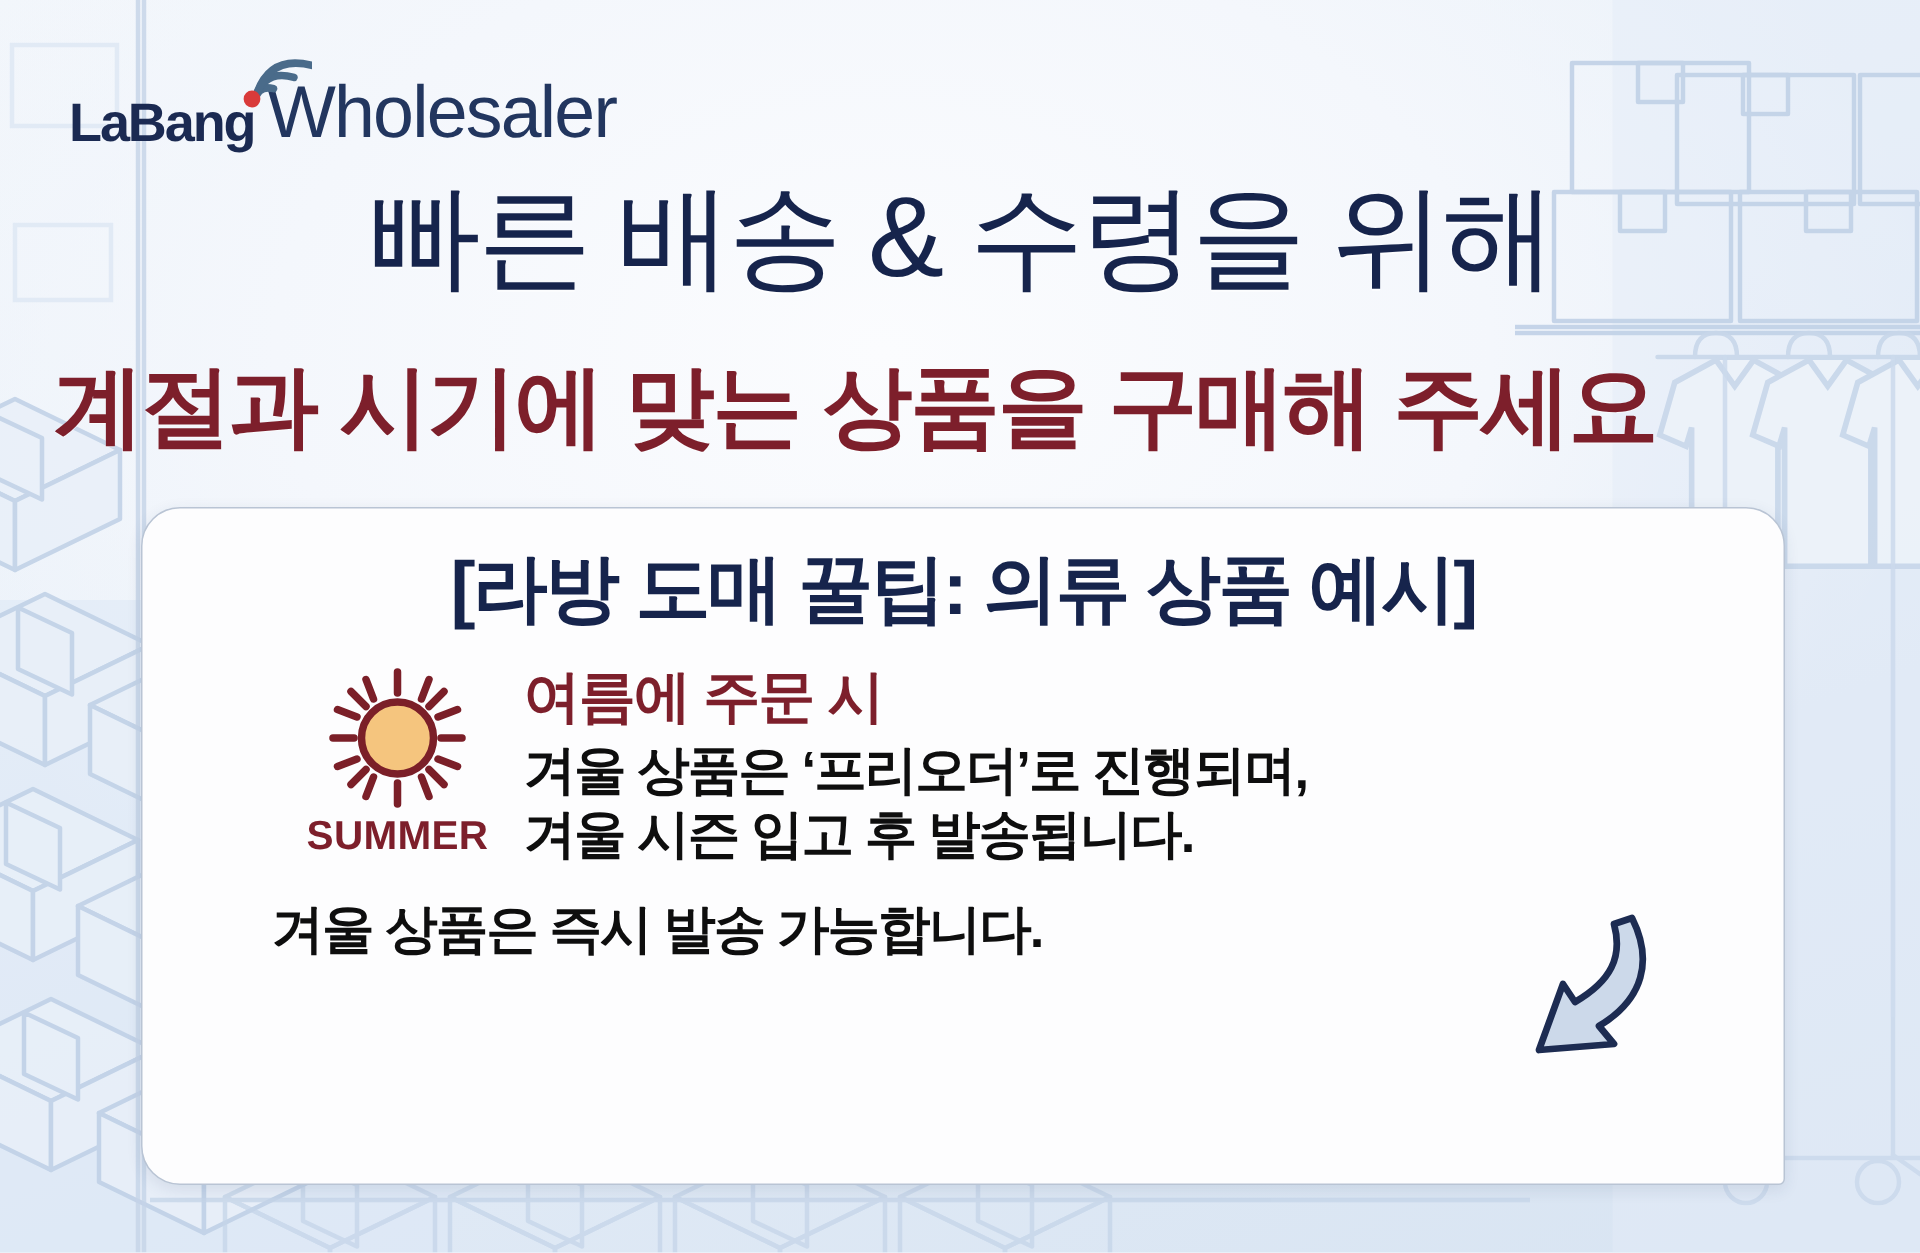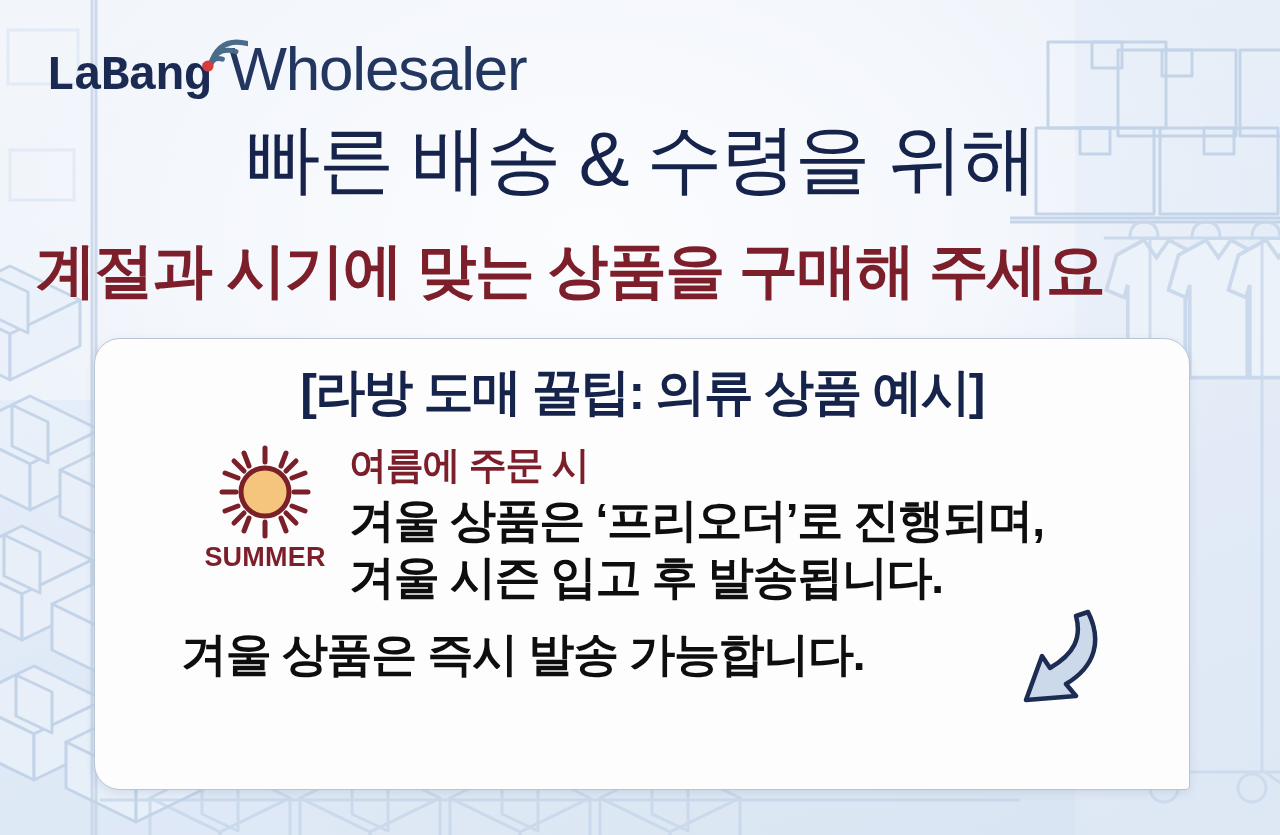--- a/index.html
+++ b/index.html
@@ -38,46 +38,44 @@
   
   #logo {
     position: absolute;
     left: 46px;
     top: 34px;
     display: flex;
     align-items: flex-end;
     height: 66px;
   }
   #logo-labang {
-    font-size: 48px;
+    font-size: 36px;
     font-weight: 700;
     letter-spacing: -1.4px;
     color: #1b2a52;
     line-height: 1;
-    font-family: Liberation Mono, monospace;
   }
   #logo-wifi-wrap {
     position: relative;
     width: 8px;
     height: 48px;
   }
   #logo-wifi {
     position: absolute;
     left: -16px;
     bottom: 26px;
     width: 54px;
     height: 48px;
   }
   #logo-wholesaler {
-    font-size: 62px;
+    font-size: 49px;
     font-weight: 400;
     letter-spacing: -1.2px;
     color: #22365f;
     line-height: 1;
-    margin-left: 10px;
   }
 
   
   #headline {
     position: absolute;
     left: 0;
     top: 118px;
     width: 1280px;
     text-align: center;
     font-size: 76px;
@@ -157,21 +155,21 @@
   .season-text-col { padding-top: 2px; }
   .season-heading {
     font-size: 38px;
     font-weight: 800;
     letter-spacing: -1.2px;
     color: #7d1f2b;
     line-height: 1.15;
   }
   .season-body {
     margin-top: 4px;
-    font-size: 46px;
+    font-size: 35px;
     font-weight: 600;
     letter-spacing: -1.3px;
     color: #0e0e0e;
     line-height: 1.24;
   }
   .season-body-line { display: block; }
 
   
   #arrow {
     position: absolute;

